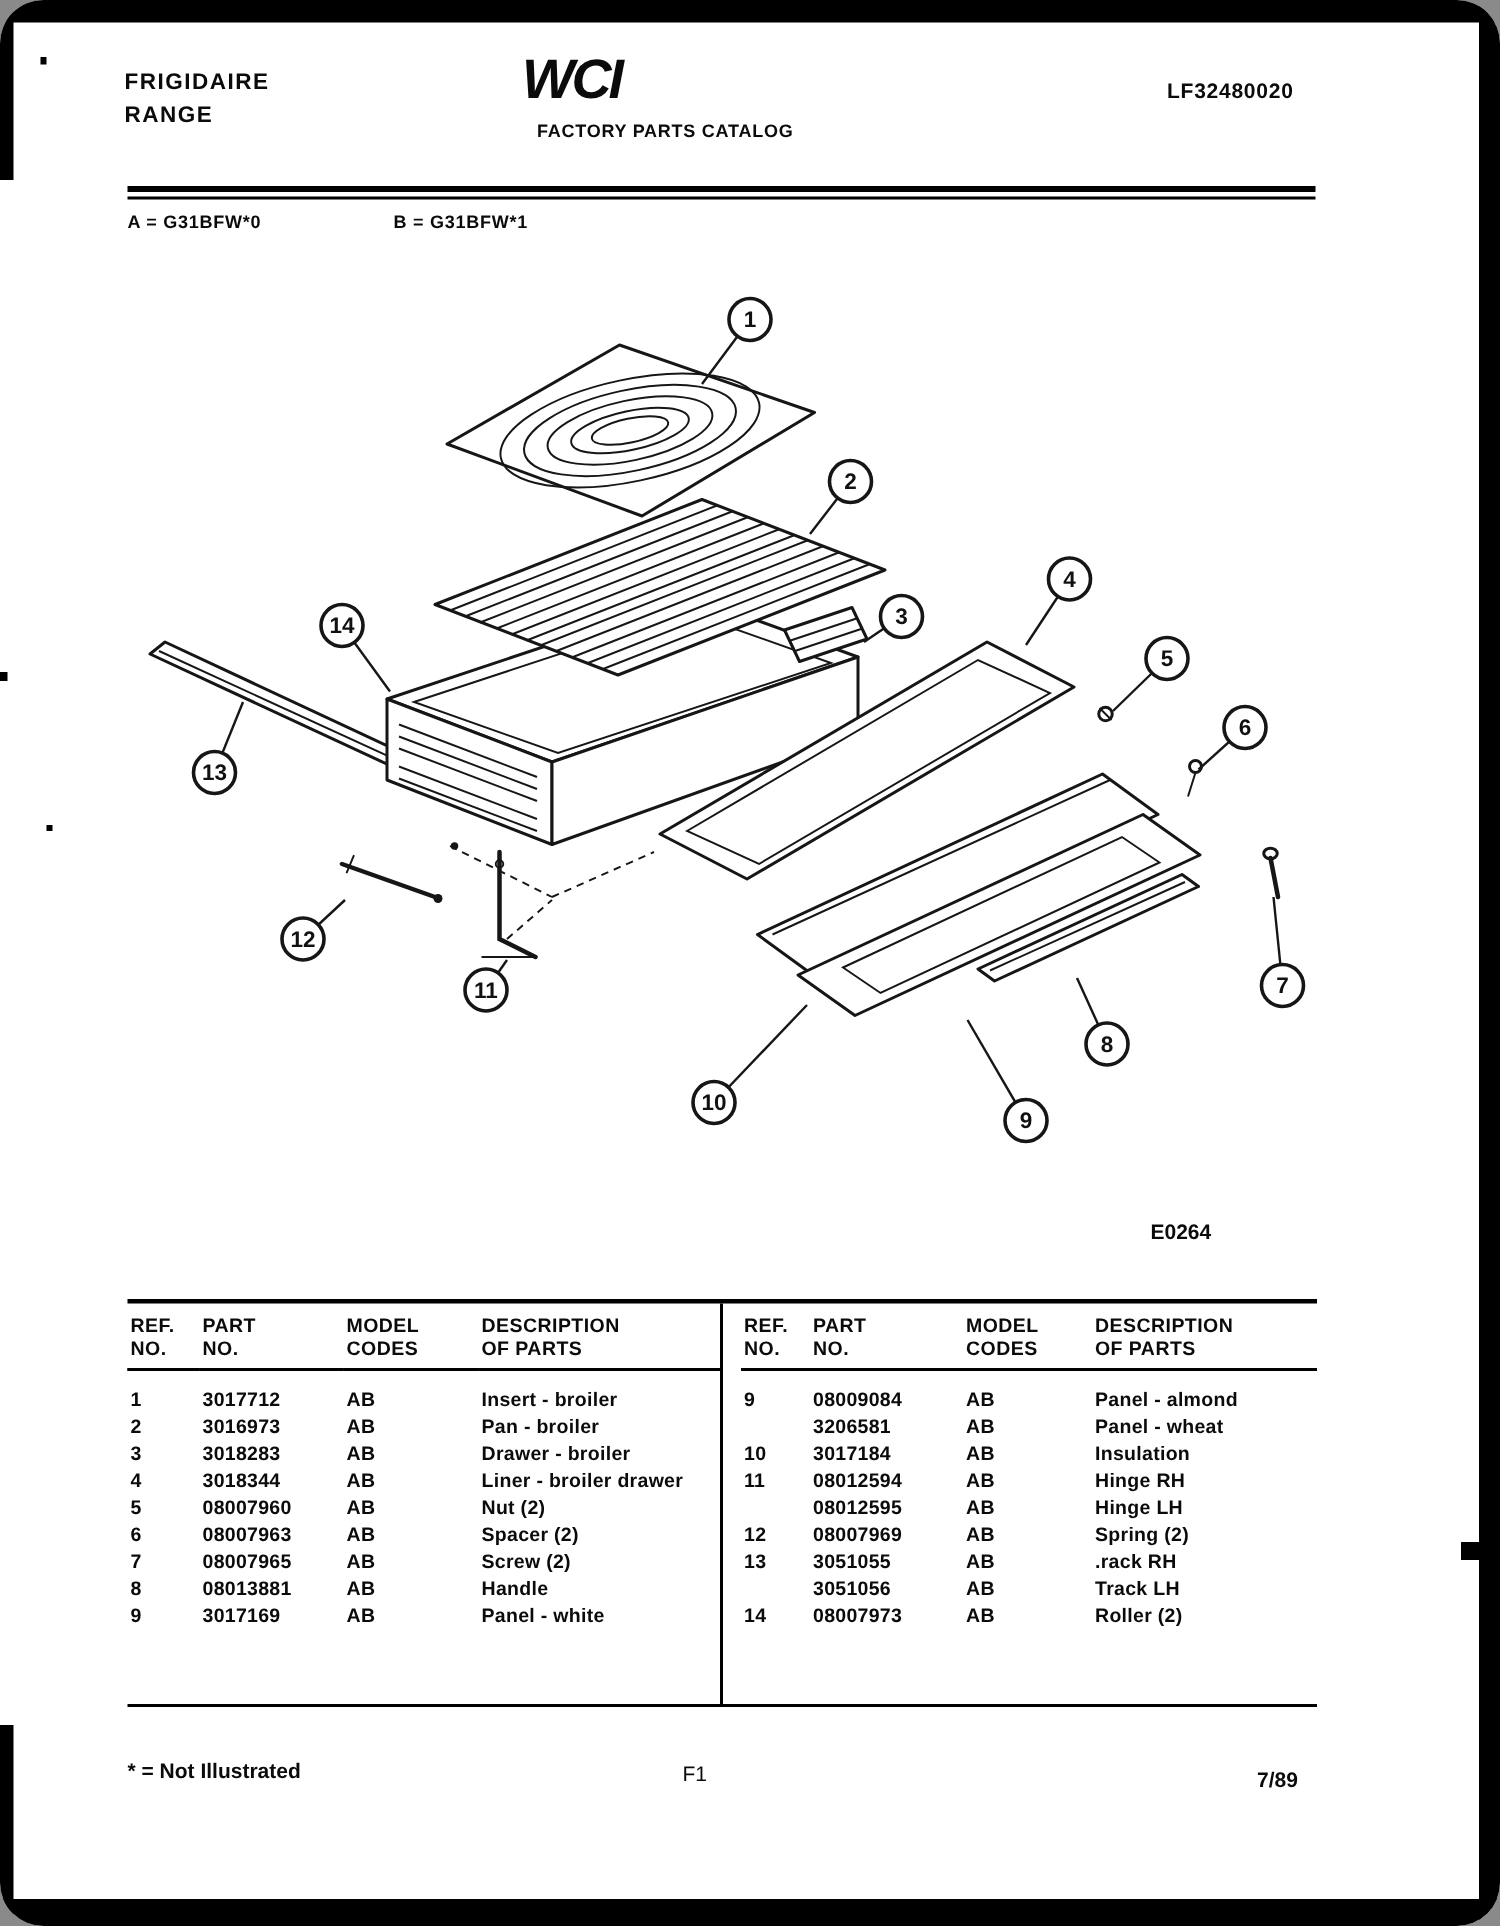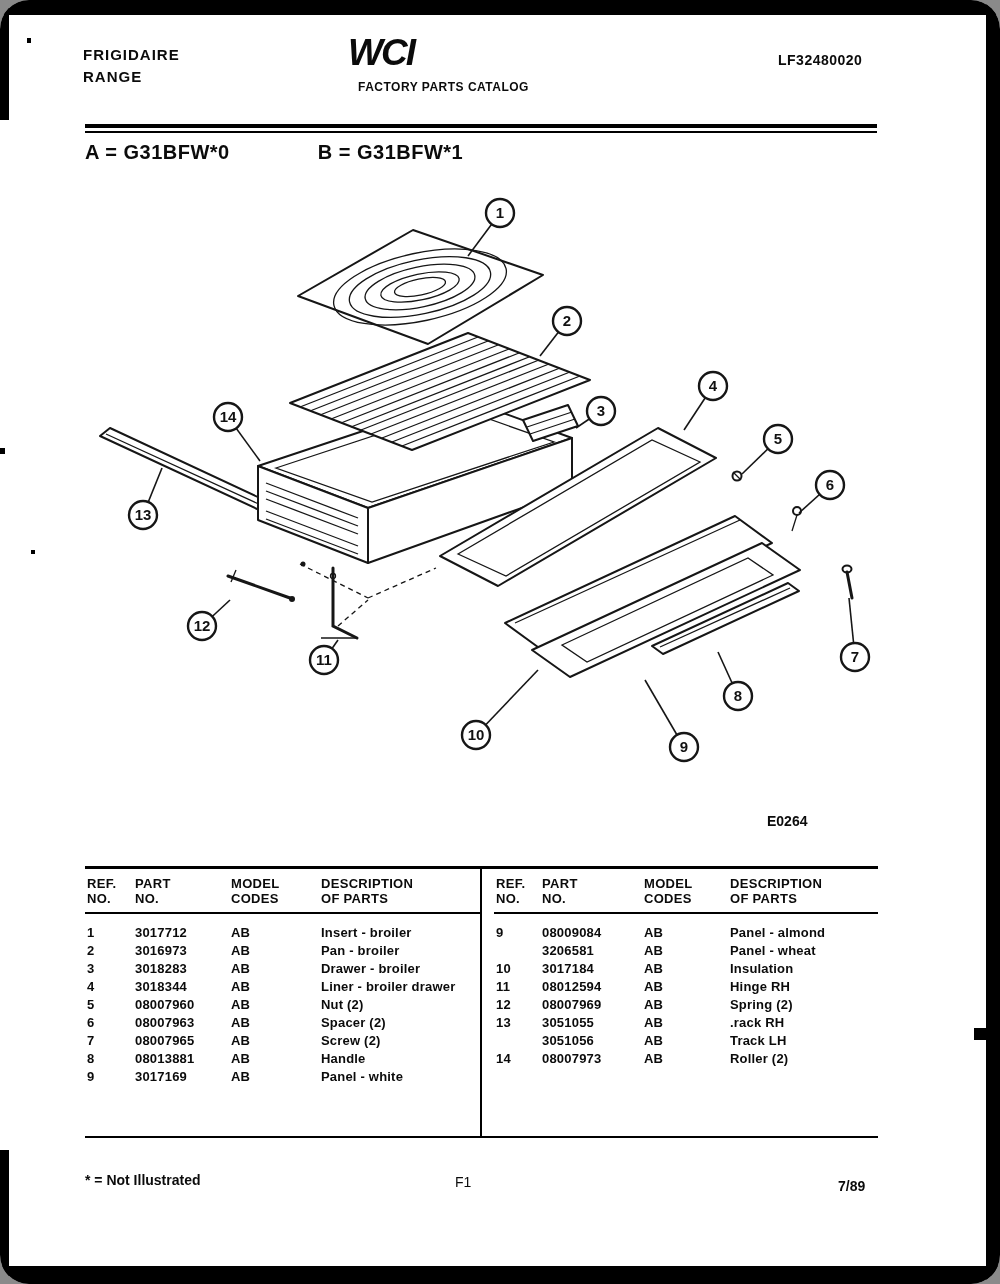--- a/index.html
+++ b/index.html
@@ -11,21 +11,21 @@
   }
   .bar{position:absolute;background:#000;}
   
   .brand{position:absolute;left:83px;top:44px;font-size:15px;font-weight:800;letter-spacing:1px;line-height:22px;}
   .logo-block{position:absolute;left:348px;top:36px;display:flex;align-items:flex-start;flex-direction:column;}
   .wci-logo{font-size:37px;font-weight:900;font-style:italic;letter-spacing:-2px;line-height:34px;}
   .catalog-title{font-size:12px;font-weight:700;letter-spacing:0.5px;margin:10px 0 0 10px;}
   .doc-number{position:absolute;left:778px;top:52px;font-size:14px;font-weight:800;letter-spacing:0.5px;}
   .rule-thick{position:absolute;left:85px;top:124px;width:792px;height:4px;background:#000;}
   .rule-thin{position:absolute;left:85px;top:131px;width:792px;height:2px;background:#000;}
-  .models{position:absolute;left:85px;top:141px;font-size:20px;font-weight:800;letter-spacing:0.5px;}
+  .models{position:absolute;left:85px;top:141px;font-size:12px;font-weight:800;letter-spacing:0.5px;}
   .models span{margin-right:88px;}
   
   .diagram{position:absolute;left:0;top:168px;width:1000px;height:645px;}
   .figure-code{position:absolute;left:767px;top:813px;font-size:14px;font-weight:800;}
   .part{fill:#fff;stroke:#161616;stroke-width:2;stroke-linejoin:round;}
   .thin{stroke:#161616;stroke-width:1.3;fill:none;}
   .thick{stroke:#161616;stroke-width:3;fill:none;stroke-linecap:round;}
   .dashed{stroke:#161616;stroke-width:1.3;stroke-dasharray:5 4;fill:none;}
   .leader{stroke:#161616;stroke-width:1.6;}
   .callout-circle{fill:#fff;stroke:#161616;stroke-width:2.4;}
@@ -372,20 +372,26 @@
               <td>AB</td>
               <td>Insulation</td>
             </tr>
             <tr>
               <td>11</td>
               <td>08012594</td>
               <td>AB</td>
               <td>Hinge RH</td>
             </tr>
             <tr>
+              <td></td>
+              <td>08012595</td>
+              <td>AB</td>
+              <td>Hinge LH</td>
+            </tr>
+            <tr>
               <td>12</td>
               <td>08007969</td>
               <td>AB</td>
               <td>Spring (2)</td>
             </tr>
             <tr>
               <td>13</td>
               <td>3051055</td>
               <td>AB</td>
               <td>.rack RH</td>

